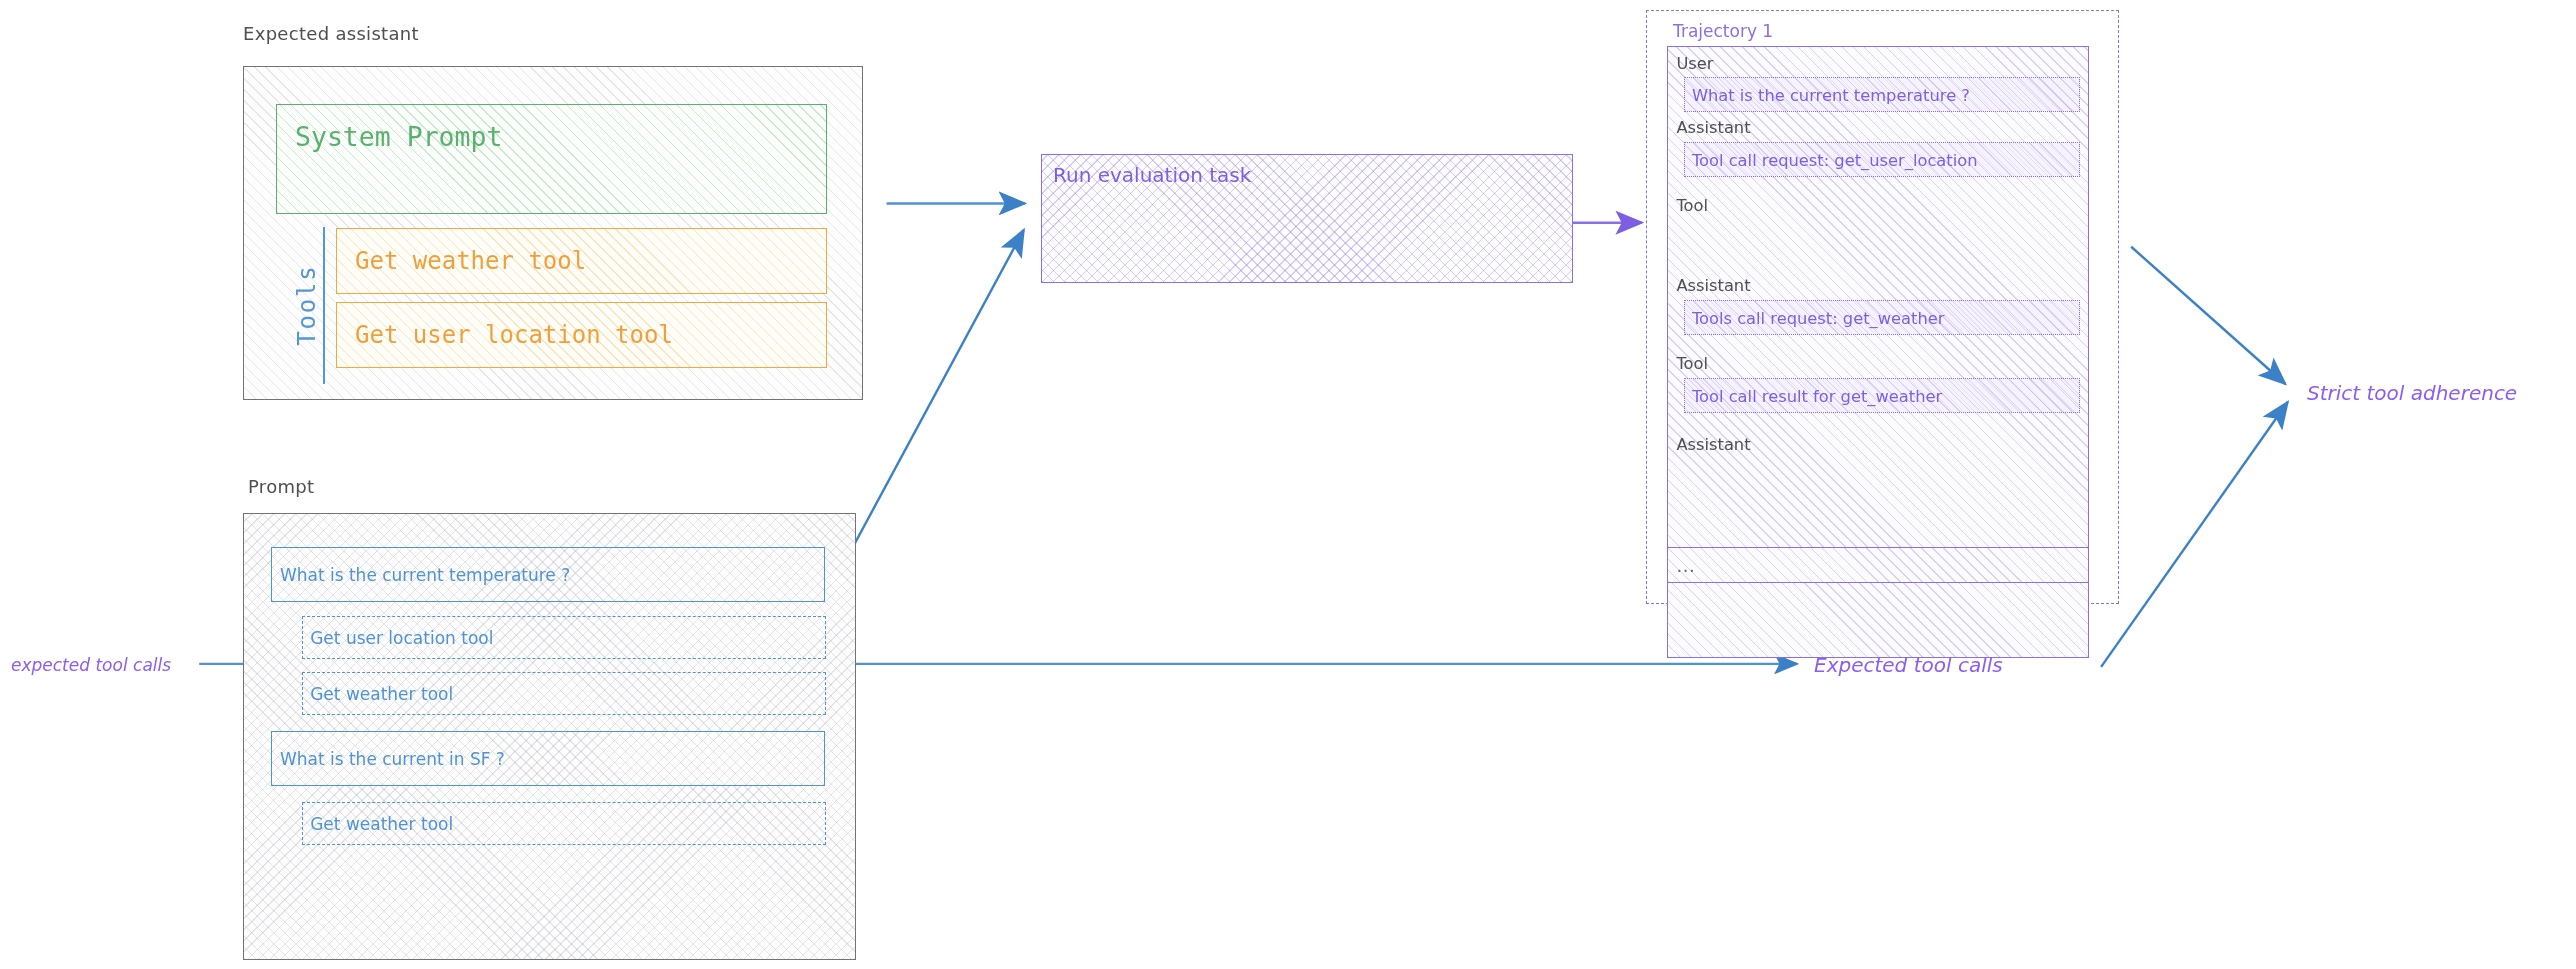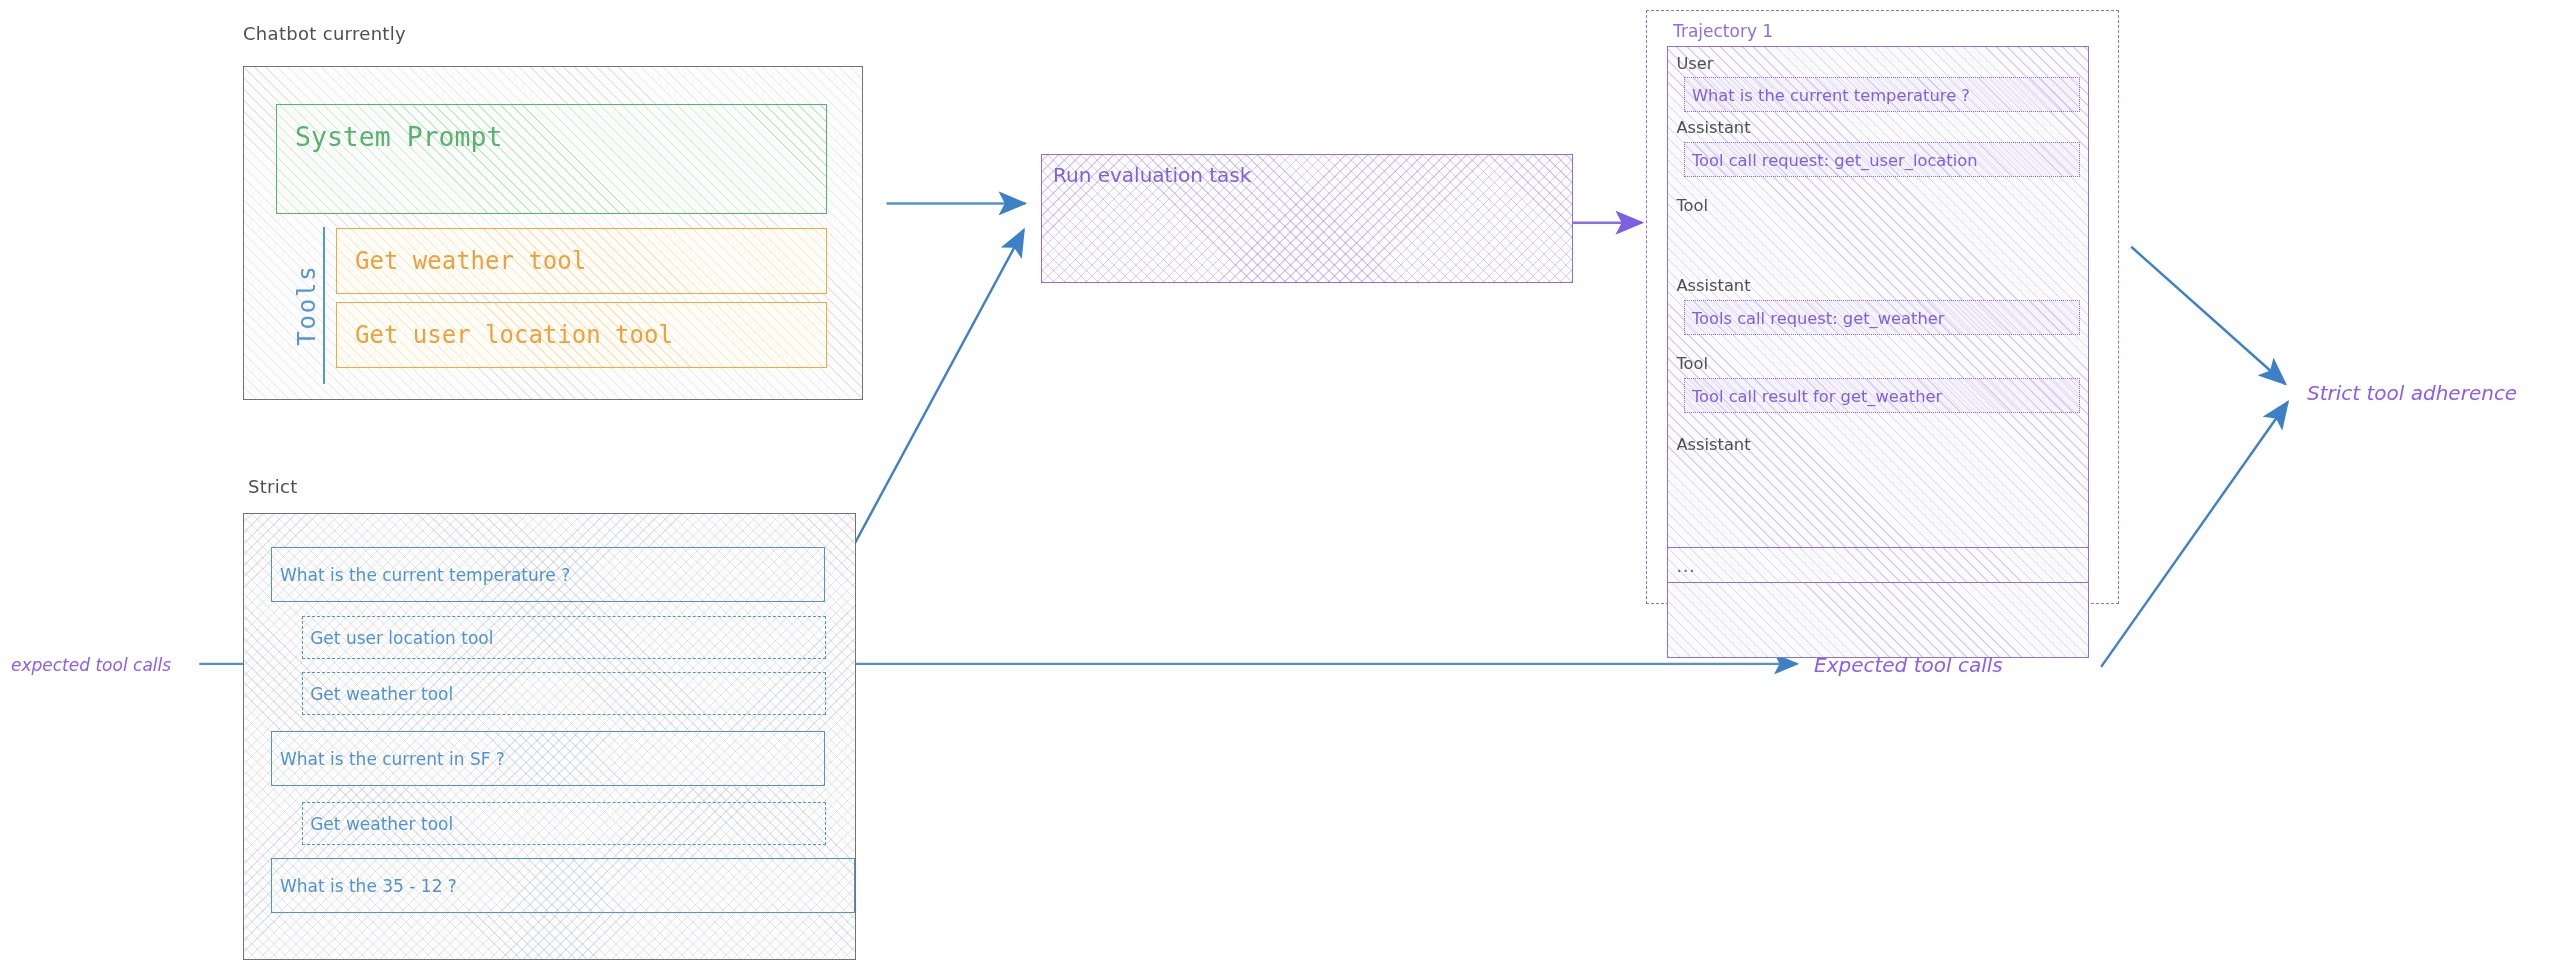--- a/index.html
+++ b/index.html
@@ -258,21 +258,21 @@
 
     <line x1="3540" y1="410" x2="3796" y2="638" stroke="#3c81c8" stroke-width="4" marker-end="url(#arrowBlue)"></line>
 
     <line x1="3490" y1="1108" x2="3800" y2="668" stroke="#3c81c8" stroke-width="4" marker-end="url(#arrowBlue)"></line>
 
     <line x1="330" y1="1103" x2="500" y2="1103" stroke="#4f92d6" stroke-width="3.5" marker-end="url(#arrowBlue)"></line>
 
     <line x1="1392" y1="1103" x2="2985" y2="1103" stroke="#4f92d6" stroke-width="3.5" marker-end="url(#arrowBlue)"></line>
   </svg>
 
-  <div class="abs panel-title" style="left:243px; top:23px;">Chatbot currently</div>
+  <div class="abs panel-title" style="left:243px; top:23px;">Expected assistant</div>
 
   <div class="abs outer-panel hatch-gray" style="left:243px; top:66px; width:620px; height:334px;">
 
     <div class="abs sysprompt-box hatch-green" style="left:32px; top:37px; width:551px; height:110px;">
       <span class="sysprompt-label">System Prompt</span>
     </div>
 
     <div class="abs tools-rail" style="left:79px; top:160px; width:1.8px; height:157px;"></div>
     <div class="abs" style="left:14.5px; top:199px; width:96px; height:78px;">
       <div class="tools-vertical-label" style="width:96px; line-height:78px;">Tools</div>
@@ -319,21 +319,21 @@
       <span class="msg-text">Tool call result for get_weather</span>
     </div>
 
     <div class="role-label" style="left:8.4px; top:388px;">Assistant</div>
   </div>
 
   <div class="abs ellipsis-box hatch-purple" style="left:1667px; top:547px; width:422px; height:36px;">
     <span class="ellipsis-text">...</span>
   </div>
 
-  <div class="abs panel-title" style="left:248px; top:476px;">Strict</div>
+  <div class="abs panel-title" style="left:248px; top:476px;">Prompt</div>
 
   <div class="abs outer-panel crosshatch-gray" style="left:243px; top:513px; width:613px; height:447px;">
 
     <div class="abs ds-question crosshatch-gray" style="left:26.5px; top:33px; width:554px; height:55px;">
       <span class="ds-question-text">What is the current temperature ?</span>
     </div>
 
     <div class="abs ds-tool" style="left:58px; top:102px; width:524px; height:43px;">
       <span class="ds-tool-text">Get user location tool</span>
     </div>
@@ -343,23 +343,20 @@
     </div>
 
     <div class="abs ds-question crosshatch-gray" style="left:26.5px; top:217px; width:554px; height:55px;">
       <span class="ds-question-text">What is the current in SF ?</span>
     </div>
 
     <div class="abs ds-tool" style="left:58px; top:288px; width:524px; height:43px;">
       <span class="ds-tool-text">Get weather tool</span>
     </div>
 
-    <div class="abs ds-question crosshatch-gray" style="left:26.5px; top:344px; width:584px; height:55px;">
-      <span class="ds-question-text">What is the 35 - 12 ?</span>
-    </div>
   </div>
 
   <div class="anno anno-small" style="left:11px; top:655px;">expected tool calls</div>
 
   <div class="anno anno-big" style="left:1814px; top:653px;">Expected tool calls</div>
 
   <div class="anno anno-big" style="left:2307px; top:381px;">Strict tool adherence</div>
 
 </div>
 

